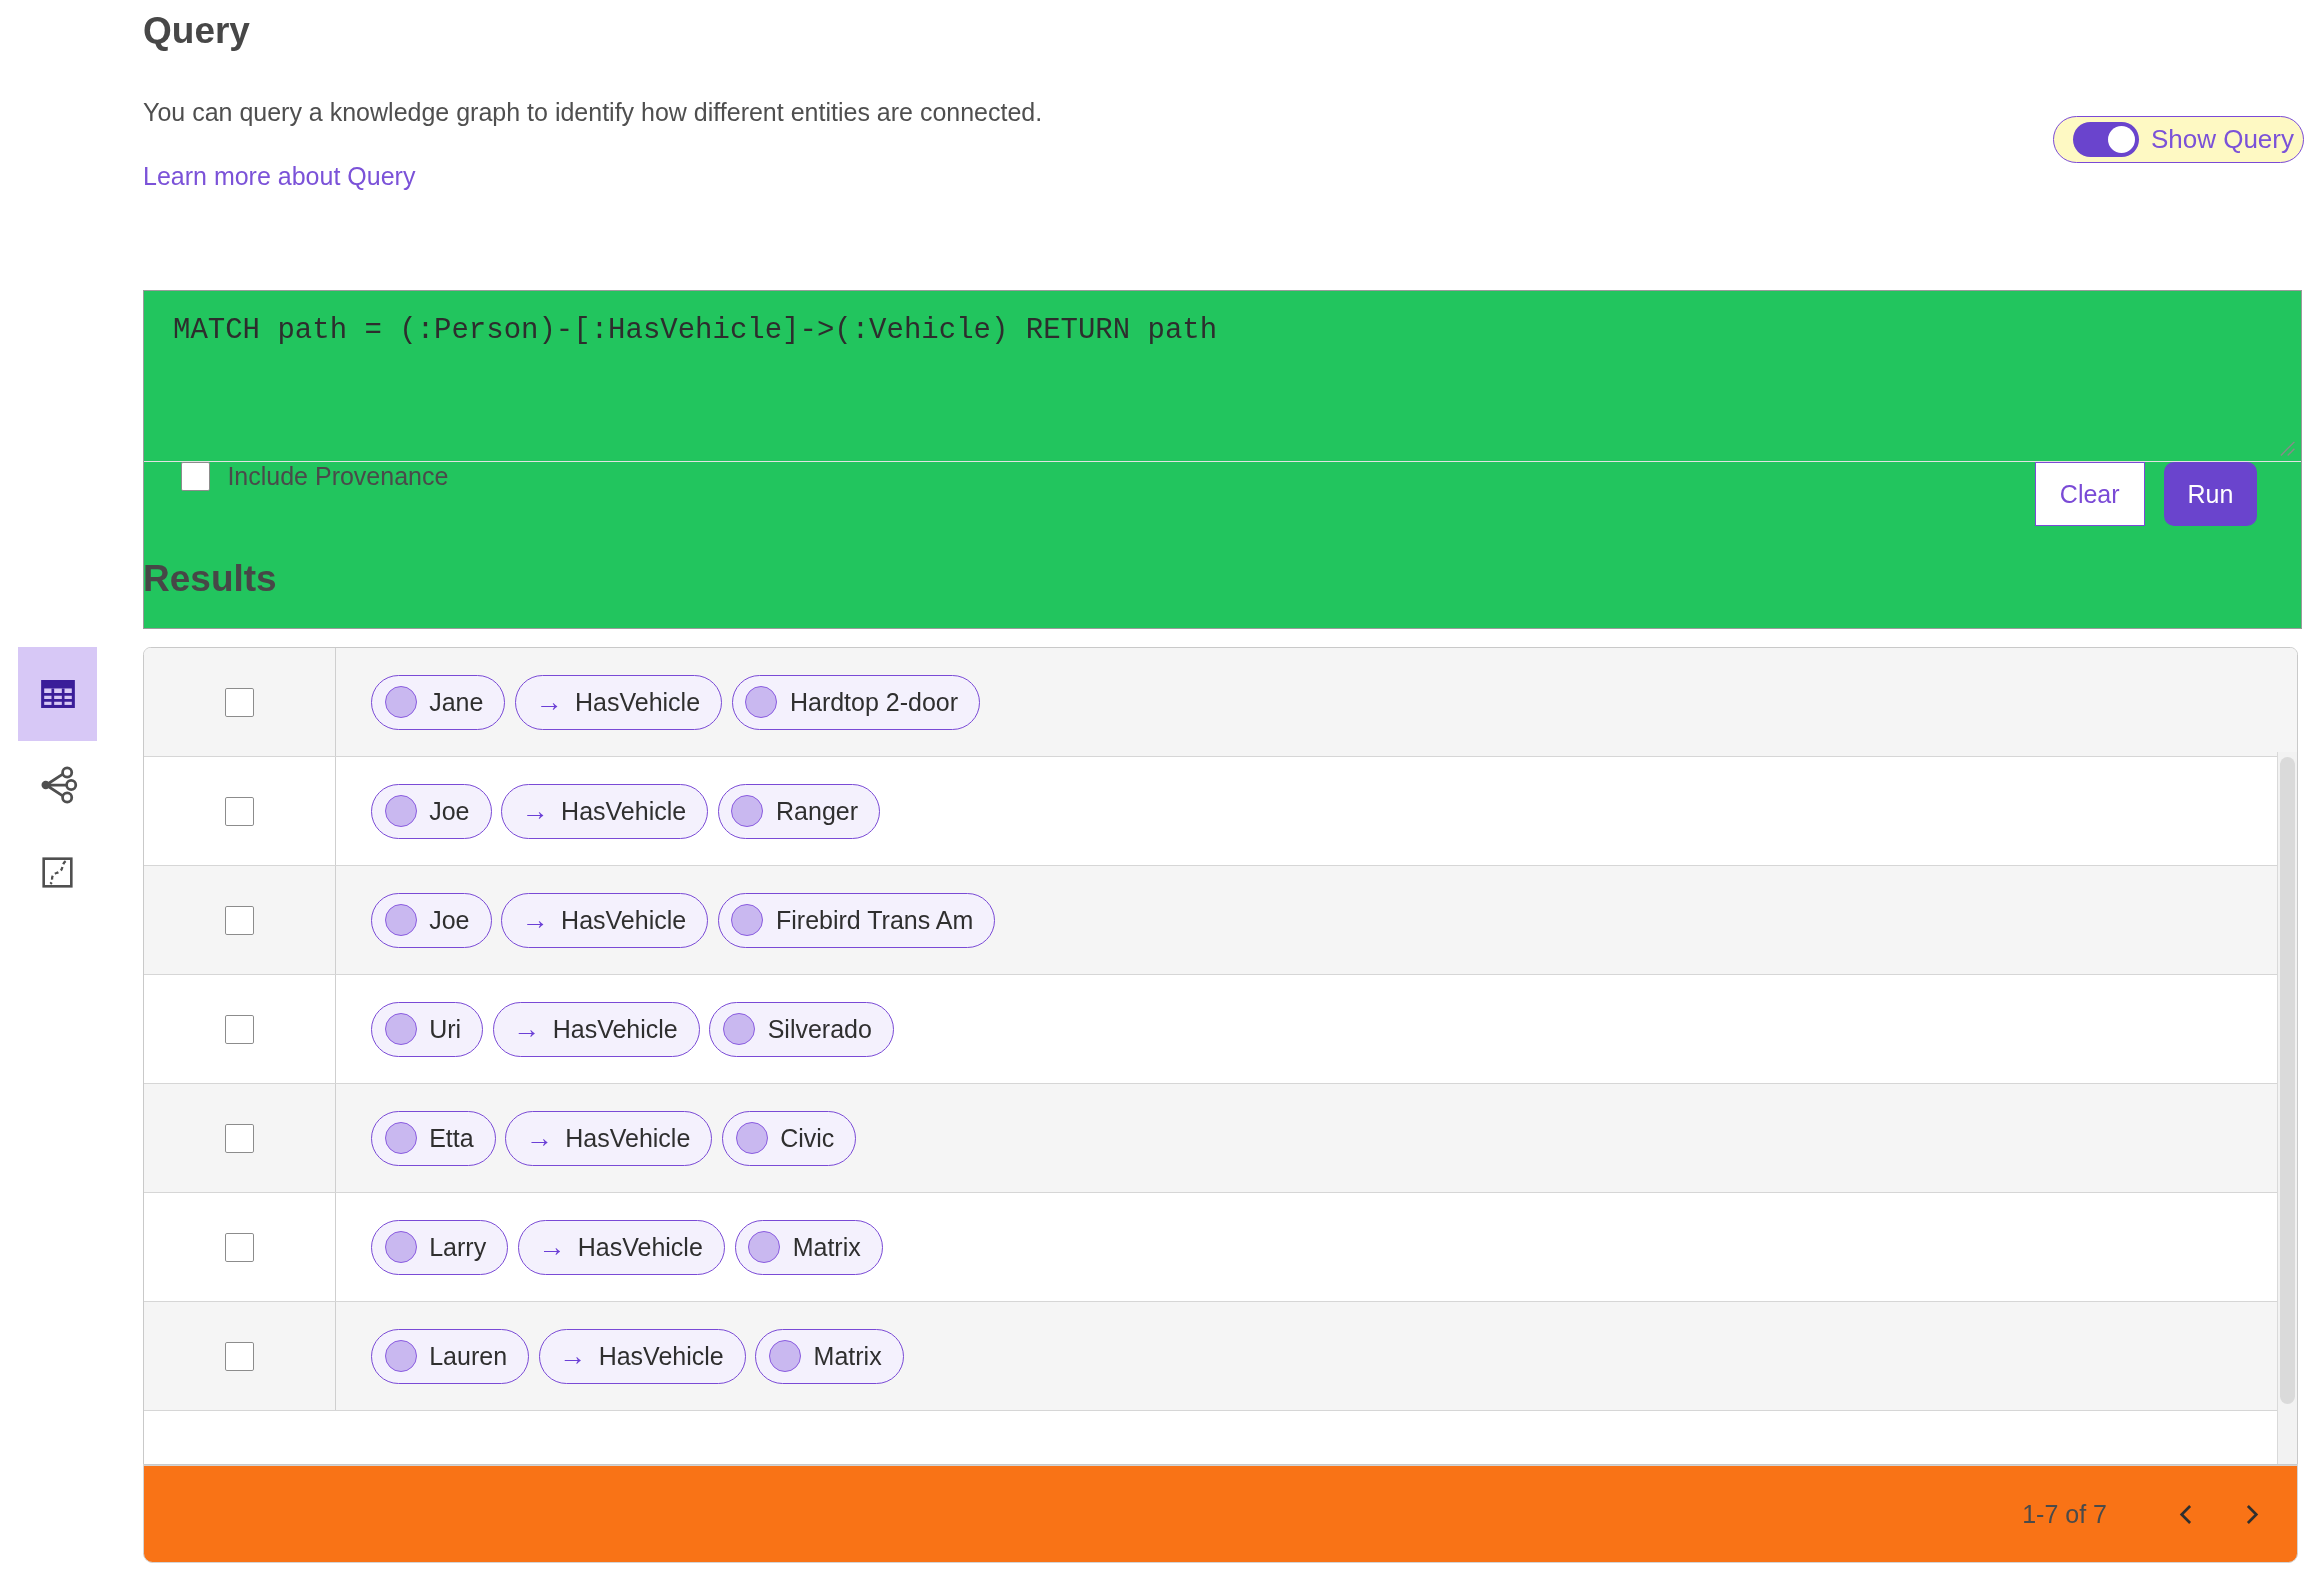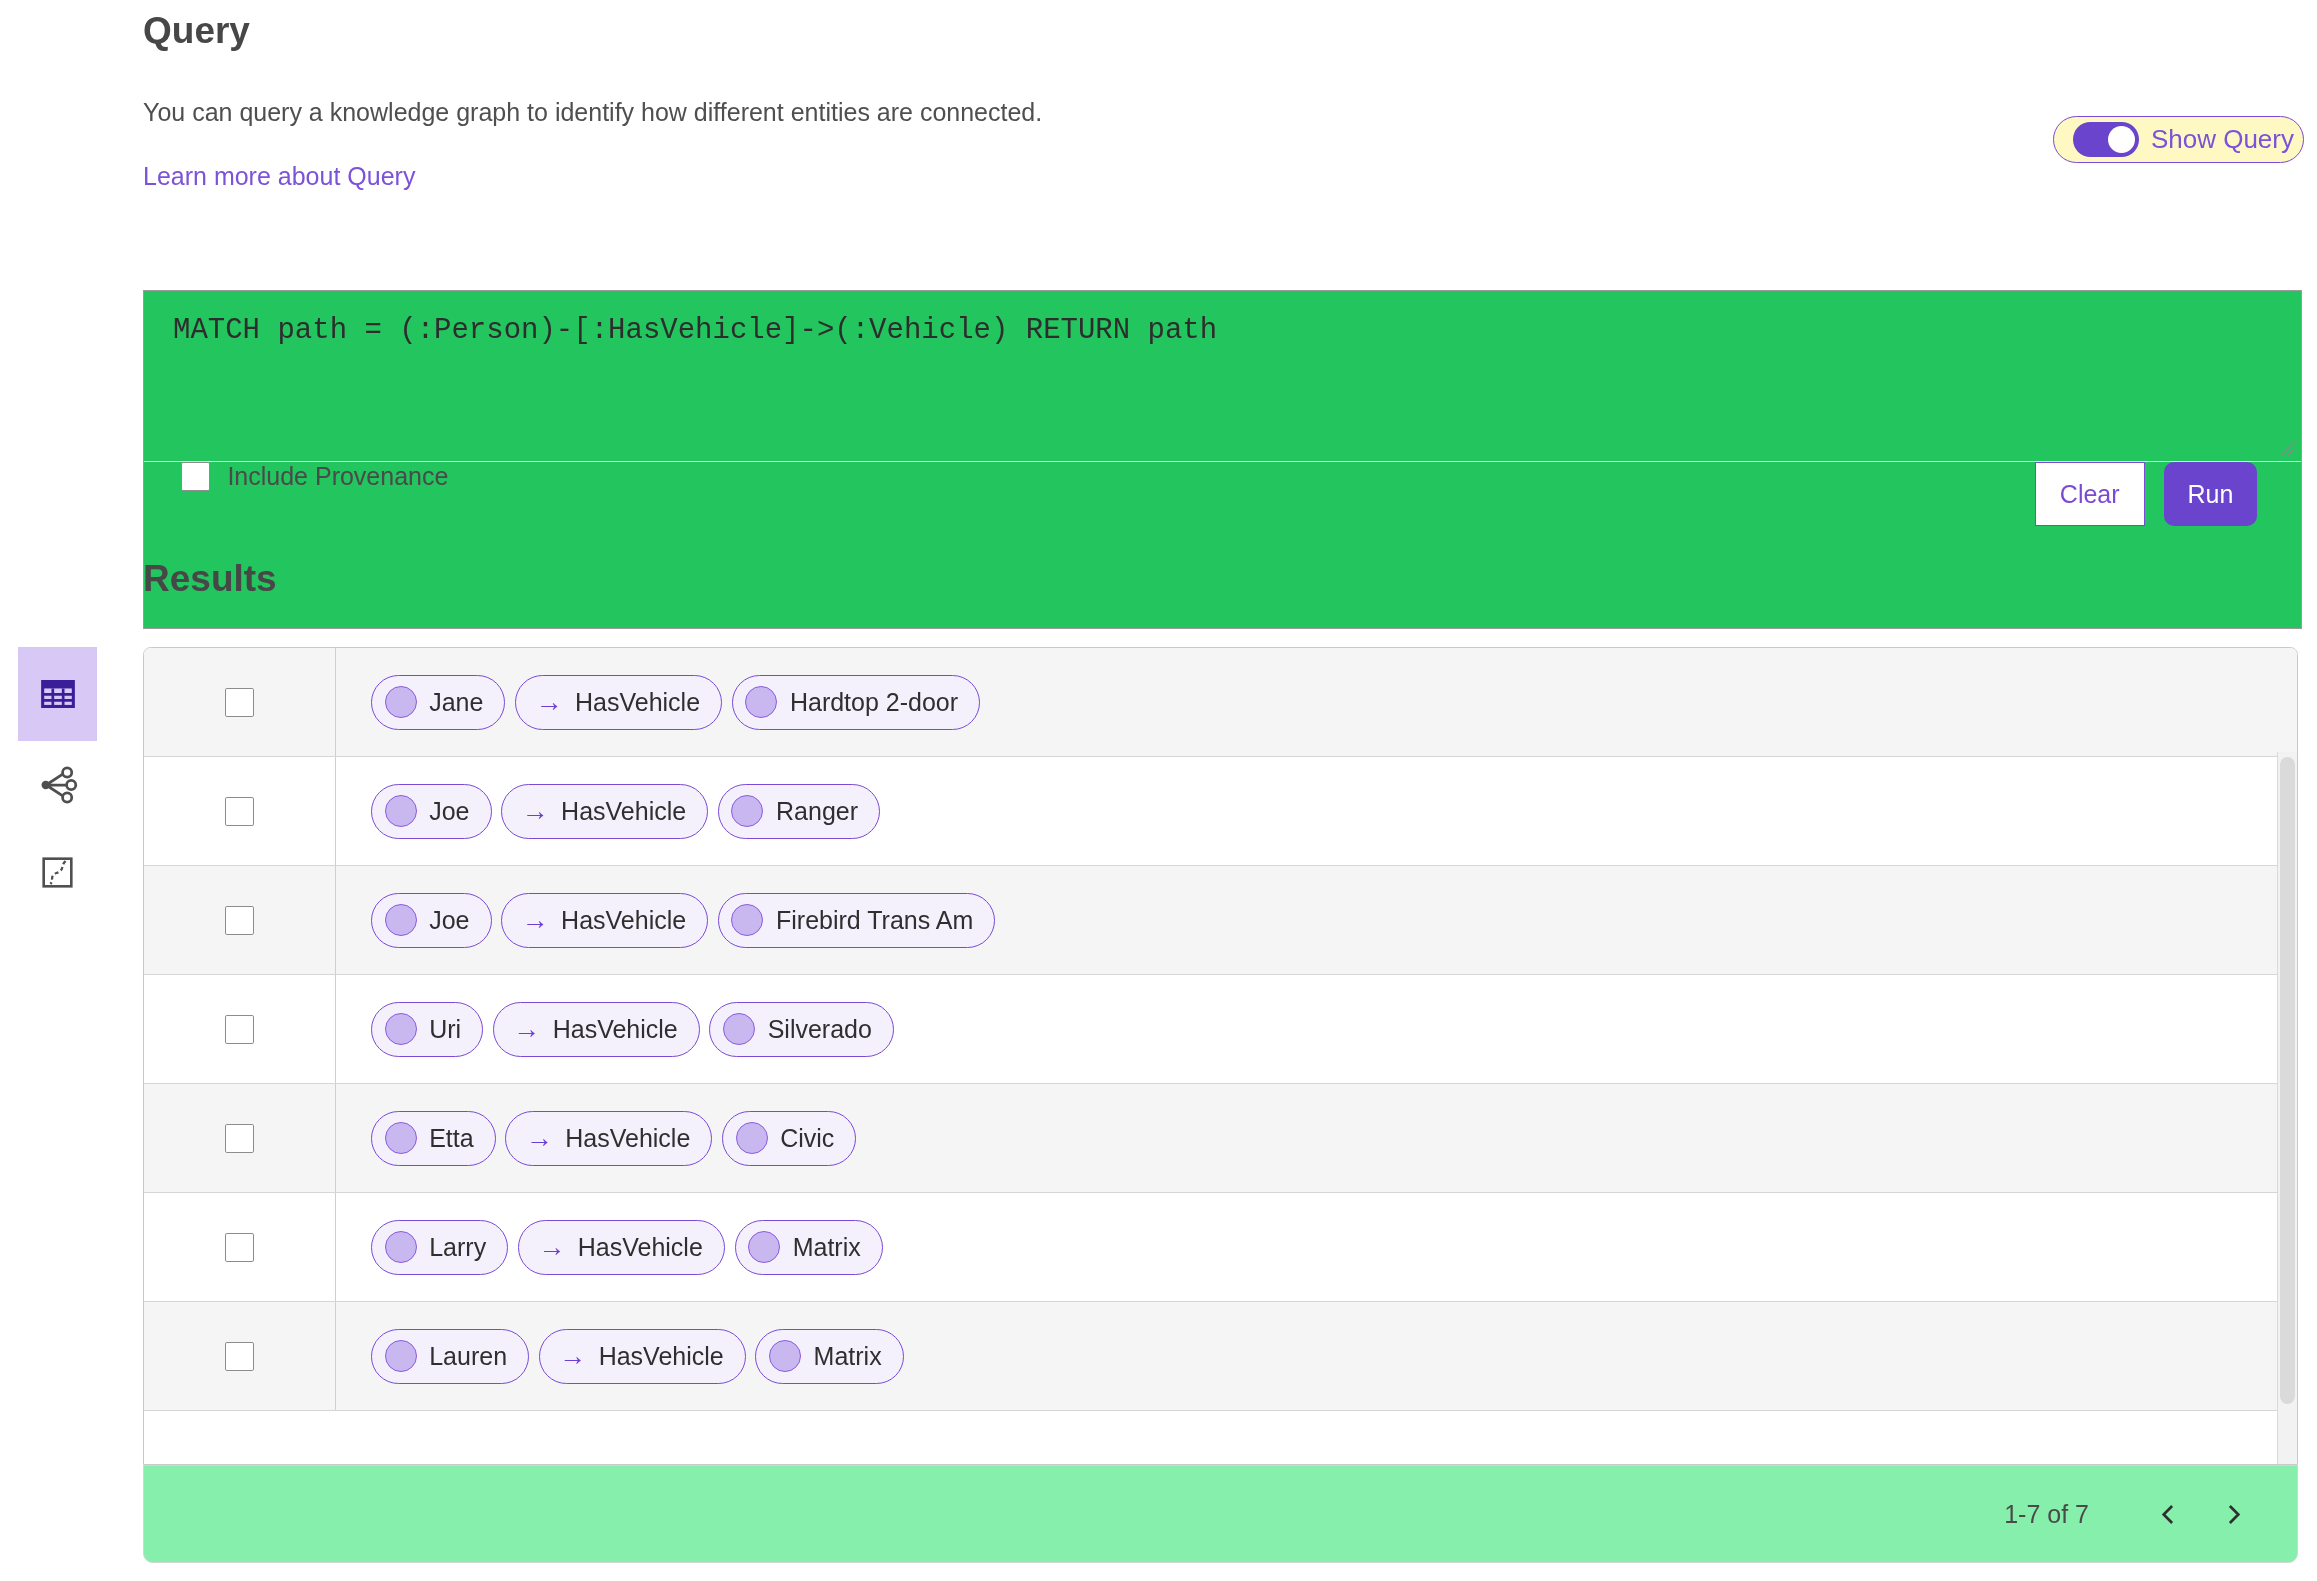--- a/index.html
+++ b/index.html
@@ -61,22 +61,22 @@
   .pill.rel{padding-left:19.3px;}
   .node-circle{width:32px;height:32px;box-sizing:border-box;border-radius:50%;background:#c9b8f0;
         border:1.9px solid #8a5ce0;flex:none;}
   .rel-arrow{color:#6b3fd6;font-size:27px;line-height:1;}
 
   .scrollbar{position:absolute;right:0;top:104px;bottom:0;width:20px;background:#f2f2f2;
         border-left:1px solid #d9d9d9;box-sizing:border-box;}
   .scroll-thumb{position:absolute;left:1.9px;top:4.8px;width:15.4px;height:647px;border-radius:7.7px;background:#dadada;cursor:pointer;}
 
   .pagination-bar{position:absolute;left:143px;top:1465px;width:2155px;height:98px;box-sizing:border-box;
-        background:#86efac;border:1px solid #d4d4d4;border-radius:0 0 9.7px 9.7px;
-        display:flex;align-items:center;justify-content:flex-end;padding-right:43px;}
+        background:#f97316;border:1px solid #d4d4d4;border-radius:0 0 9.7px 9.7px;
+        display:flex;align-items:center;justify-content:flex-end;padding-right:25px;}
   .range-label{font-size:25px;color:#4a4a4a;margin-right:58px;}
   .page-btn{width:42px;height:42px;display:flex;align-items:center;justify-content:center;cursor:pointer;}
   .page-btn.prev{margin-right:23px;}
 </style>
 </head>
 <body>
 
 <div class="page">
 
   <div class="page-title">Query</div>

